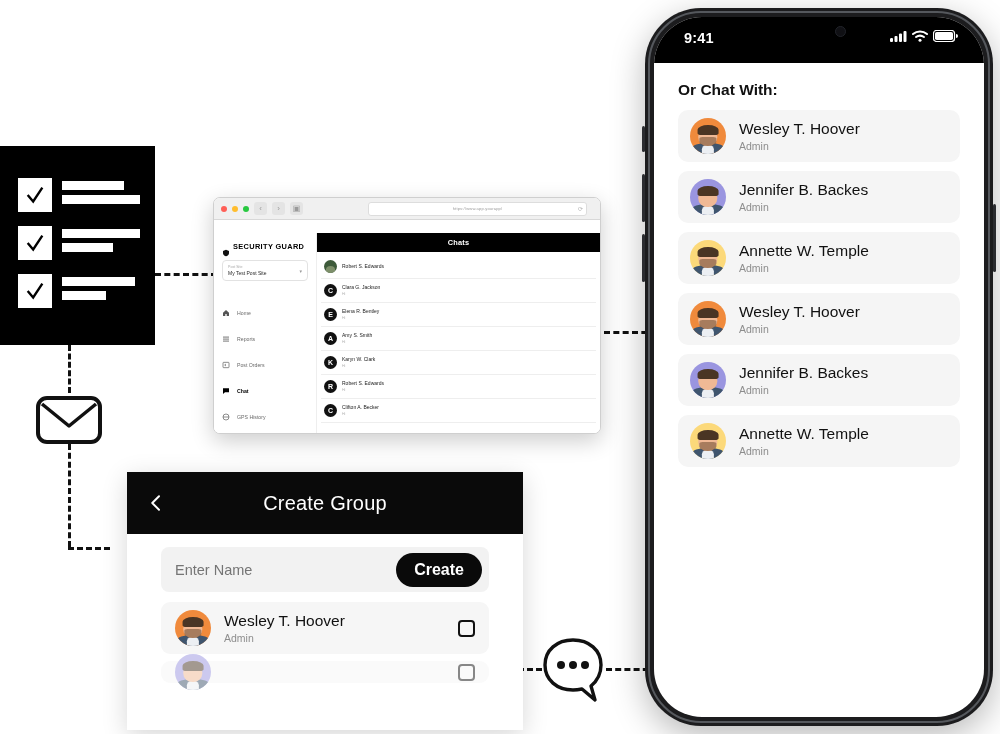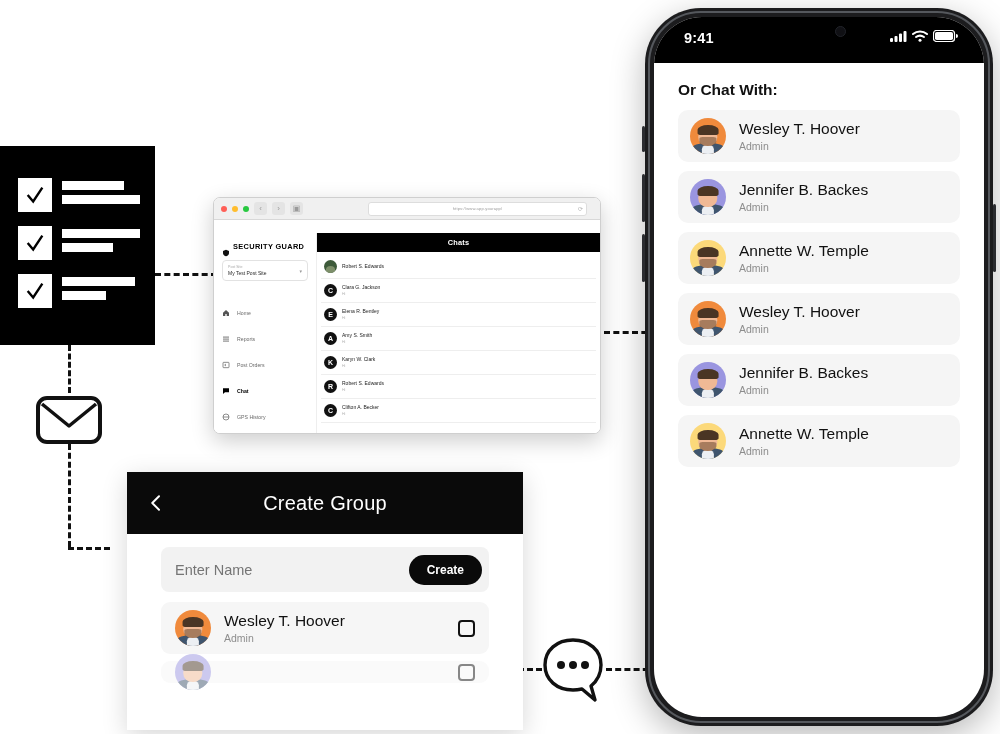--- a/index.html
+++ b/index.html
@@ -172,21 +172,21 @@
     display: flex; align-items: center; justify-content: space-between;
     padding: 0 7px 0 14px; margin-bottom: 10px;
   }
   #cg-name-input {
     border: none; background: transparent; outline: none;
     font-family: "Liberation Sans", sans-serif;
     font-size: 14.5px; color: #8d8d8d; width: 190px; padding: 0;
   }
   #cg-create-btn {
     background: #0a0a0a; color: #ffffff; border: none; border-radius: 18px;
-    padding: 8px 18px; font-size: 12px; font-weight: bold;
+    padding: 8px 18px; font-size: 16px; font-weight: bold;
     font-family: "Liberation Sans", sans-serif; cursor: pointer;
   }
   #cg-select-members {
     font-size: 15px; font-weight: bold; color: #111111;
     margin: 7px 0 11px 0;
   }
   .cg-member-row {
     background: #f6f6f6; border-radius: 9px; height: 52px;
     display: flex; align-items: center; padding: 0 14px; gap: 13px;
     margin-bottom: 7px;

